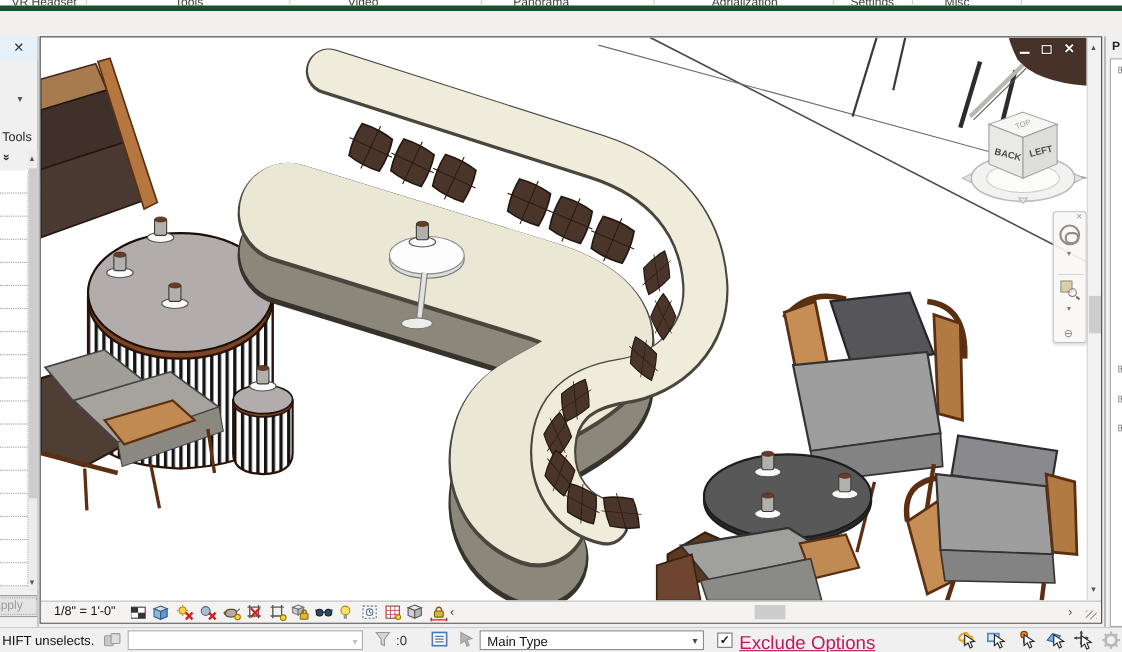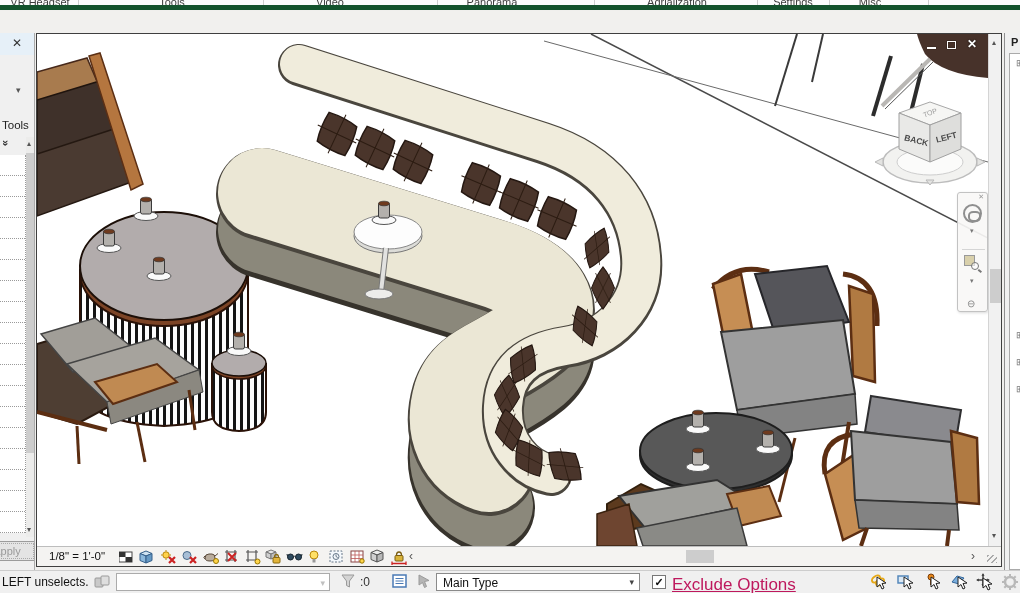--- a/index.html
+++ b/index.html
@@ -432,21 +432,21 @@
   <span id="rs-title">P</span>
   <div id="rs-panel">
     <span class="rs-node" style="top:4px">⊞</span>
     <span class="rs-node" style="top:276px">⊞</span>
     <span class="rs-node" style="top:303px">⊞</span>
     <span class="rs-node" style="top:330px">⊞</span>
   </div>
 </div>
 
 <div class="abs" id="status-bar">
-  <span id="status-msg">LEFT unselects.</span>
+  <span id="status-msg">HIFT unselects.</span>
 
   <svg class="sb-icon" style="left:94px" width="18" height="18">
     <rect x="1" y="5" width="8" height="9" rx="1" fill="#c9c9c9" stroke="#9a9a9a"></rect>
     <rect x="7" y="3" width="8" height="9" rx="1" fill="#dedede" stroke="#9a9a9a"></rect>
   </svg>
   <div id="workset-field">
     <span></span>
     <span id="workset-dd">▾</span>
   </div>
 

